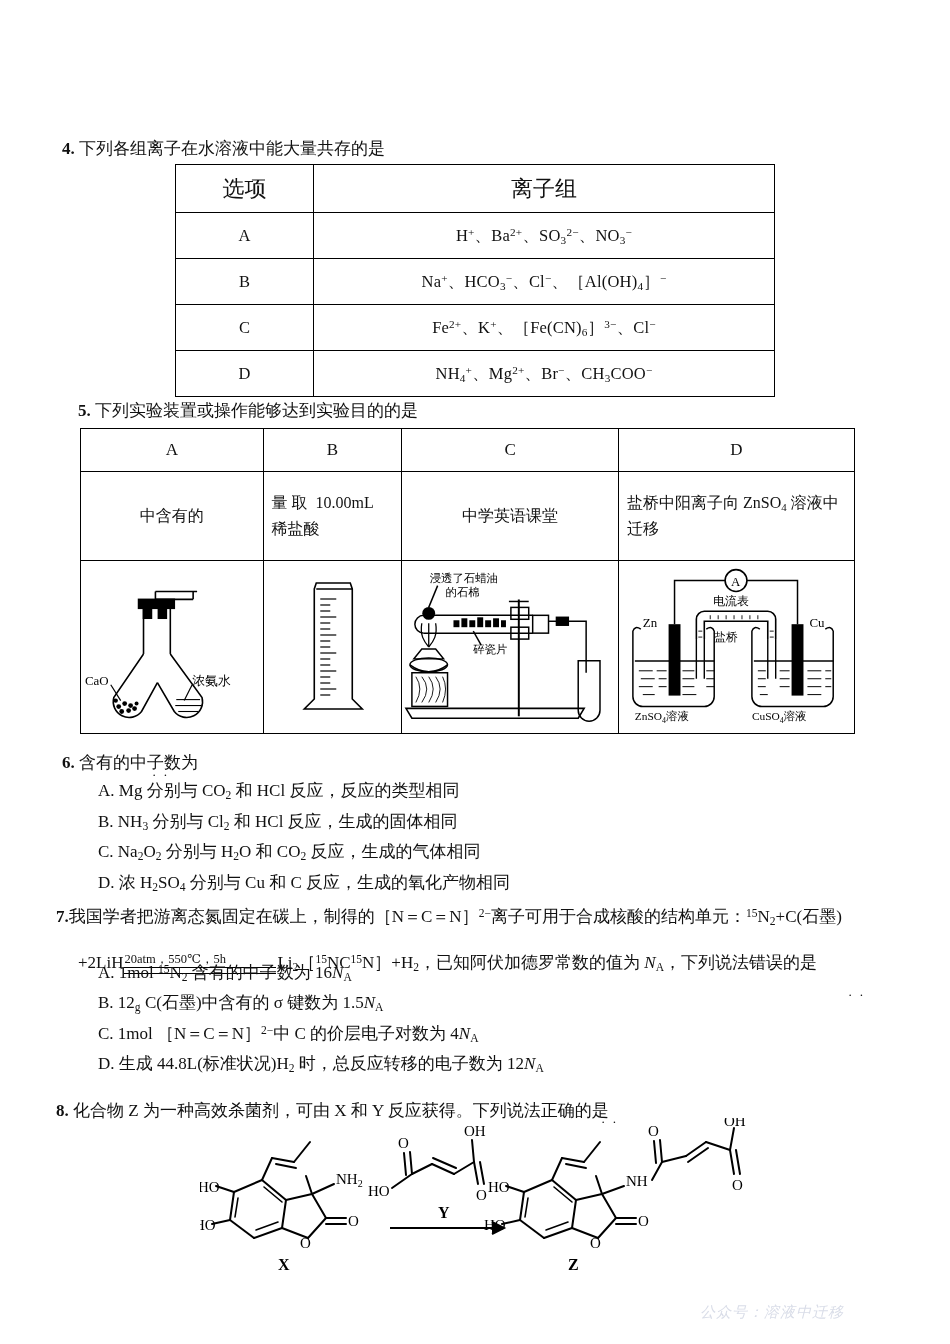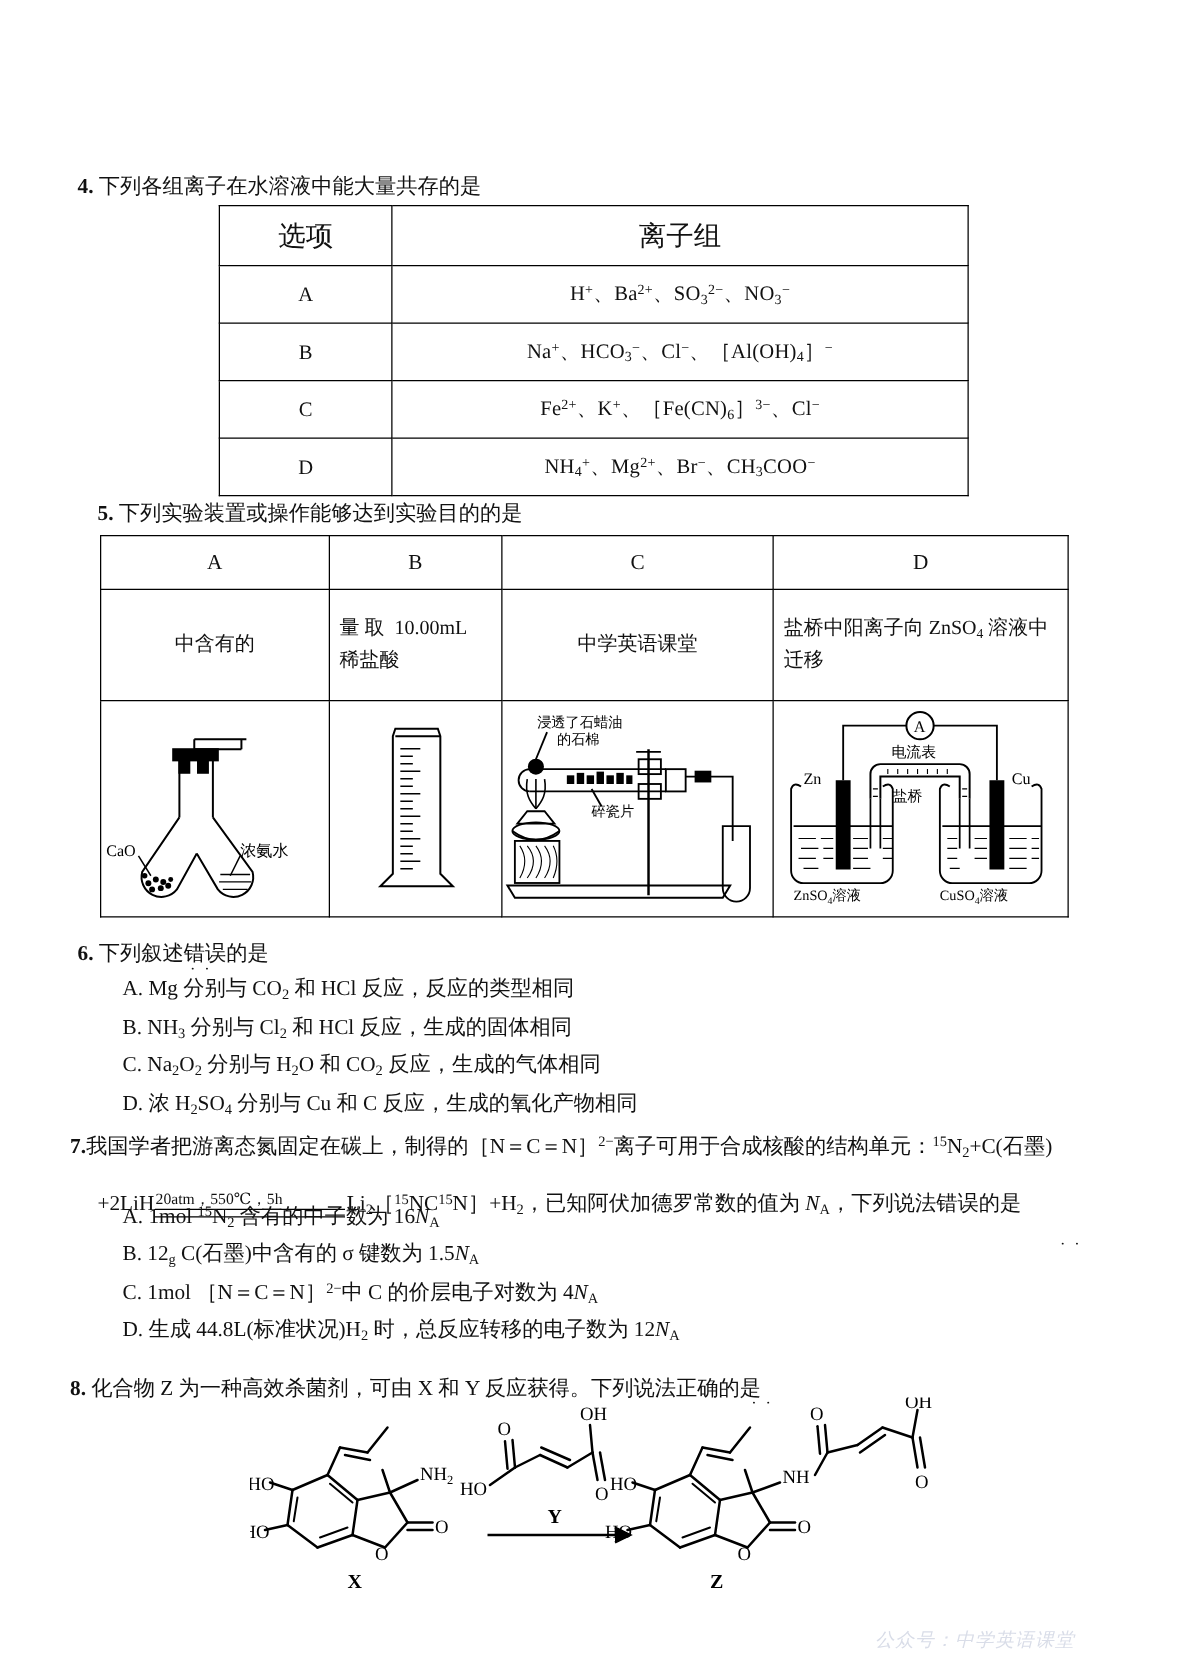--- a/index.html
+++ b/index.html
@@ -358,21 +358,21 @@
           </svg>
         </td>
       </tr>
     </tbody>
       </table>
   </div>
 
   <div class="b-q6">
     <div class="qline" style="position:relative;">
       <span class="qnum">6.</span>
-      <span>下列叙述错误的是</span>
+      <span>含有的中子数为</span>
       <span class="dots" style="left:90px;top:15px;">··</span>
     </div>
     <div class="opt">A. Mg 分别与 CO<sub>2</sub> 和 HCl 反应，反应的类型相同</div>
     <div class="opt">B. NH<sub>3</sub> 分别与 Cl<sub>2</sub> 和 HCl 反应，生成的固体相同</div>
     <div class="opt">C. Na<sub>2</sub>O<sub>2</sub> 分别与 H<sub>2</sub>O 和 CO<sub>2</sub> 反应，生成的气体相同</div>
     <div class="opt">D. 浓 H<sub>2</sub>SO<sub>4</sub> 分别与 Cu 和 C 反应，生成的氧化产物相同</div>
   </div>
 
   <div class="b-q7">
     <div class="eqline">
@@ -516,16 +516,16 @@
         <text x="390" y="130">O</text>
         <text x="448" y="18">O</text>
         <text x="524" y="8">OH</text>
         <text x="532" y="72">O</text>
         <text x="368" y="152" font-weight="bold" font-size="16">Z</text>
       </g>
     </svg>
   </div>
 
   <div class="b-wm">
-    <span class="wm">公众号：中学英语课堂</span>
+    <span class="wm">公众号：溶液中迁移</span>
   </div>
 
 </div>
 
 </body></html>

